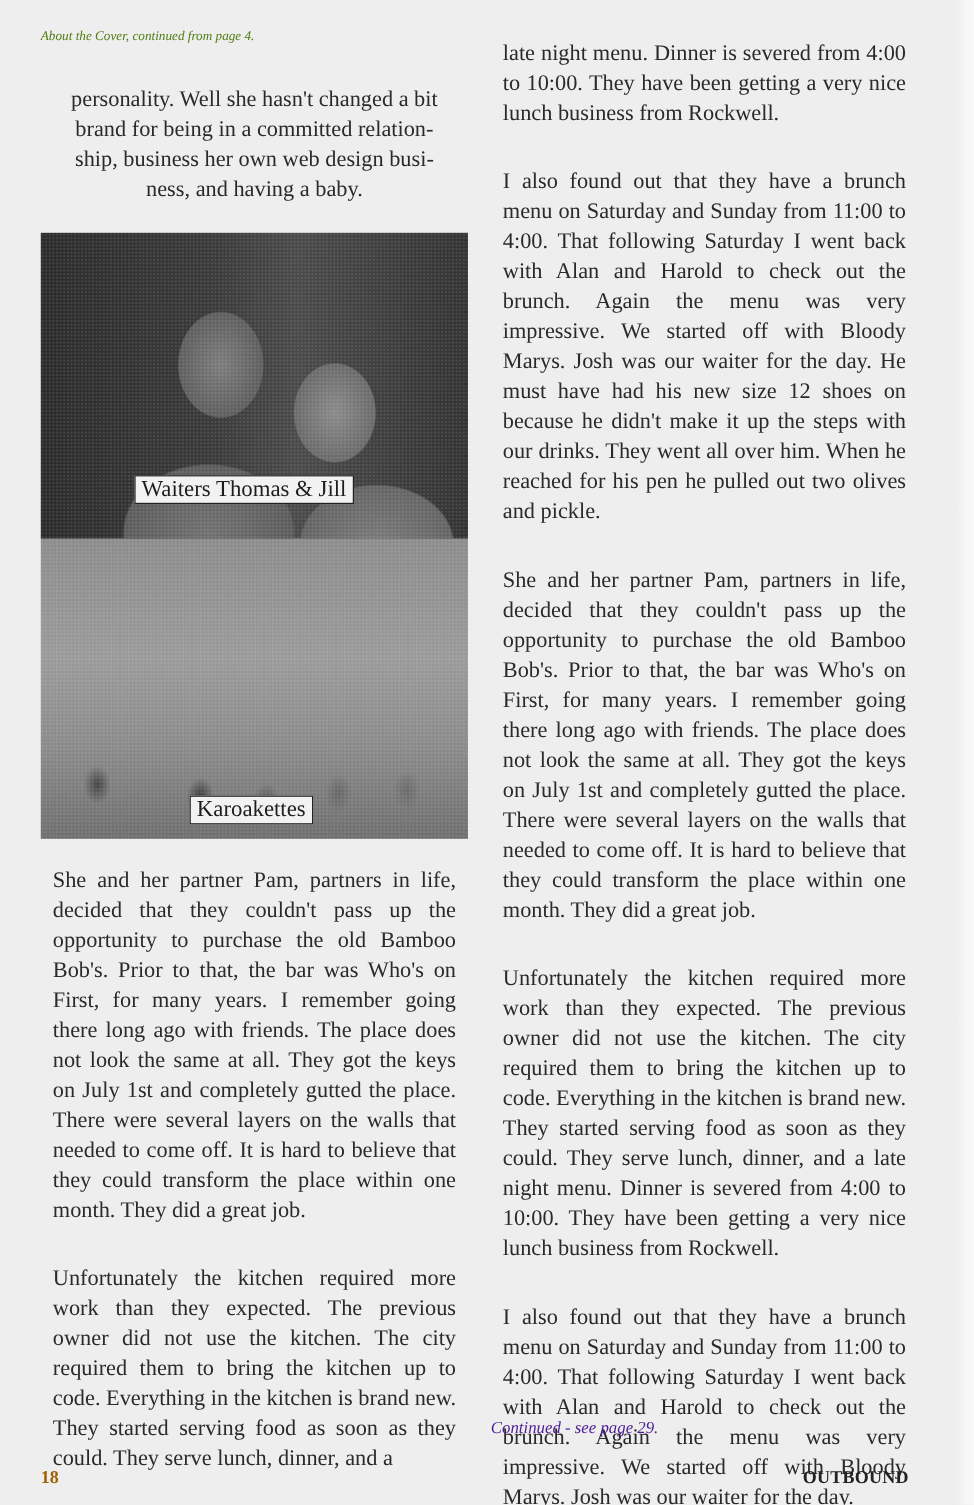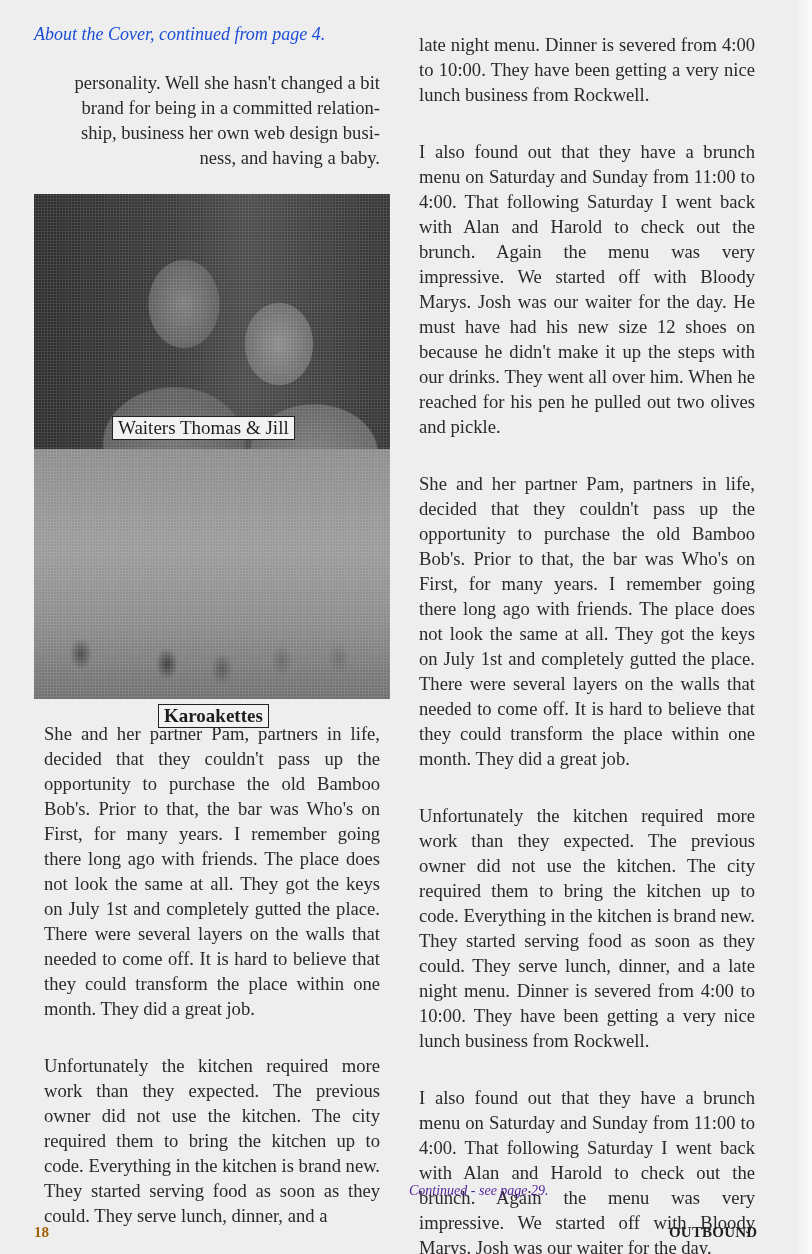--- a/index.html
+++ b/index.html
@@ -22,21 +22,21 @@
   .col-right { left: 409px; top: 0; }
   .p {
     font-size: 18.6px;
     line-height: 25px;
     text-align: justify;
     margin: 10px;
     hyphens: manual;
   }
   .kicker {
     position: absolute; left: 34px; top: 24px;
-    font-style: italic; font-size: 18px; color: #1d4ed8;
+    font-style: italic; font-size: 11px; color: #4d7c0f;
   }
   .cont {
     position: absolute; left: 409px; top: 1183px;
     font-style: italic; font-size: 14px; color: #4c1d95;
   }
   .folio-left {
     position: absolute; left: 34px; top: 1224px;
     font-weight: bold; font-size: 15px; color: #a16207;
   }
   .folio-right {
@@ -75,33 +75,33 @@
   .caption {
     position: absolute;
     background: #f2f2f2;
     border: 1px solid #222;
     font-size: 19px;
     line-height: 22px;
     padding: 0 5px;
     color: #1e1e1e;
     z-index: 2;
   }
-  .cap-top { left: 112px; top: 416px; }
-  .cap-bottom { left: 158px; top: 704px; font-weight: bold; }
+  .cap-top { left: 112px; top: 396px; }
+  .cap-bottom { left: 158px; top: 663px; }
   .para-gap { height: 12px; }
 </style>
 </head>
 <body>
 
 <div class="page-edge"></div>
 
 <div class="kicker">About the Cover, continued from page 4.</div>
 
 <div class="col col-left" style="top:60px;">
-  <p class="p" style="text-align:right;">
+  <p class="p" style="text-align:center;">
     <span>personality. Well she hasn't changed a bit</span><br>
     <span>brand for being in a committed relation-</span><br>
     <span>ship, business her own web design busi-</span><br>
     <span>ness, and having a baby.</span>
   </p>
 </div>
 
 <div class="photo photo-top"></div>
 <div class="caption cap-top">Waiters Thomas &amp; Jill</div>
 

